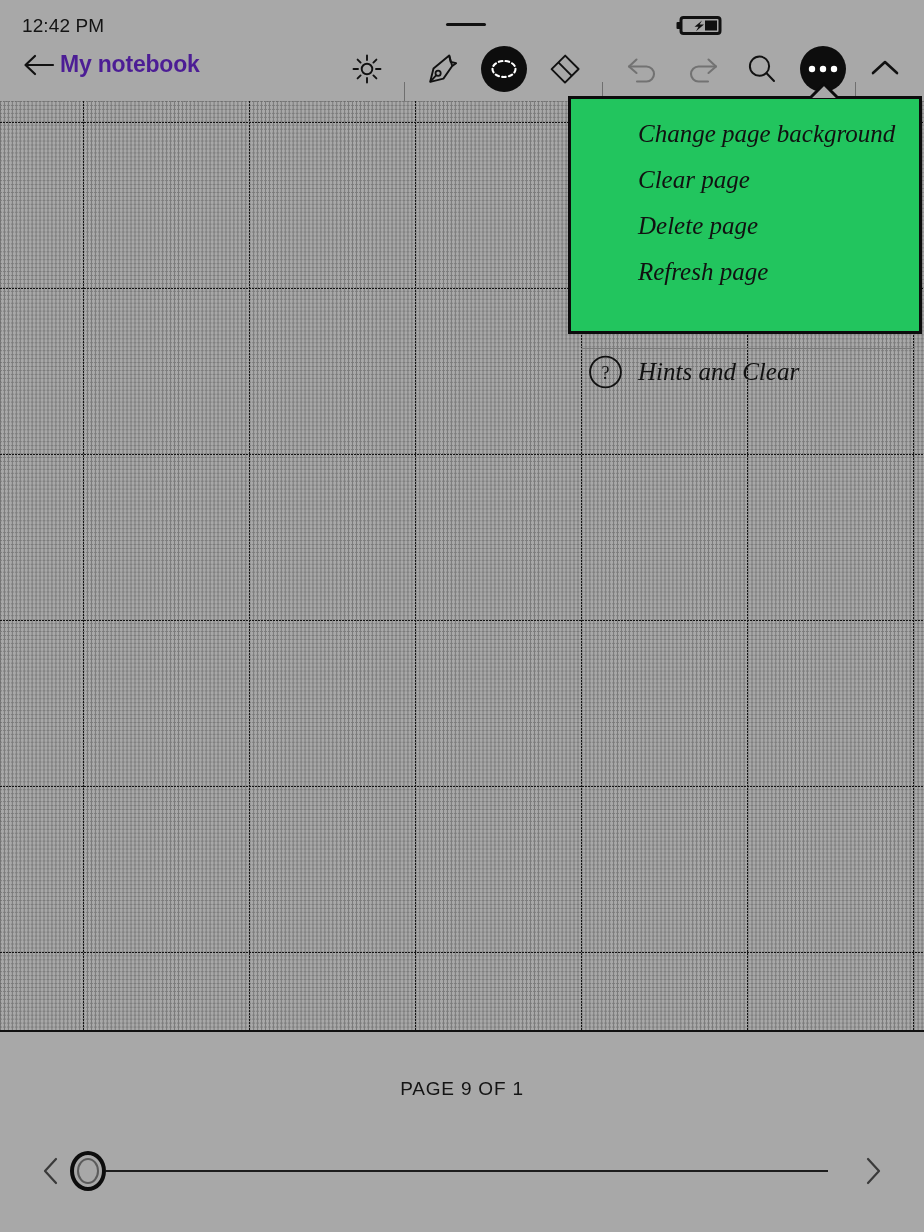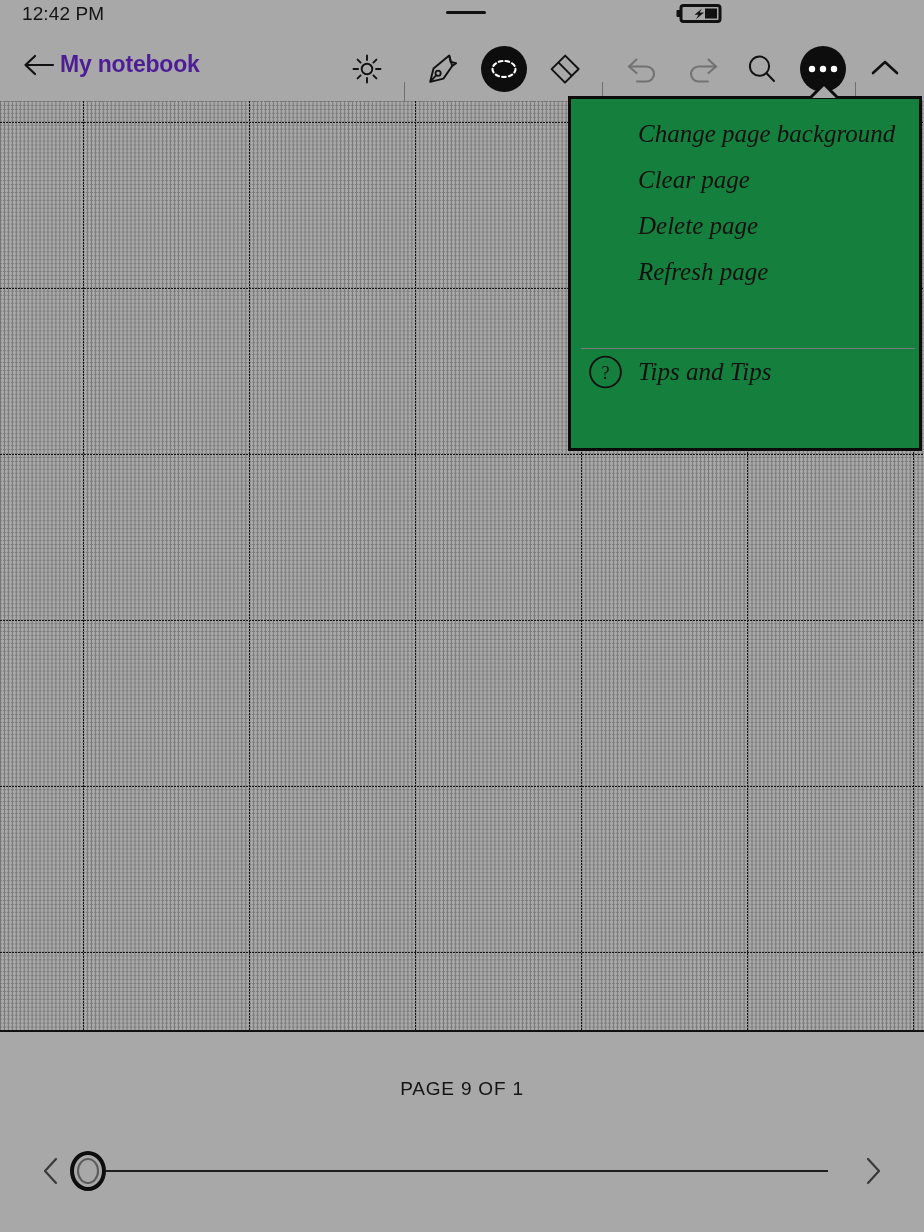--- a/index.html
+++ b/index.html
@@ -7,21 +7,21 @@
   body {
     background:#a8a8a8;
     font-family:"Liberation Sans", sans-serif;
     position:relative;
     overflow:hidden;
     color:#111;
   }
 
   
   #status-bar{
-    position:absolute; left:0; top:0; width:732px; height:30px;
+    position:absolute; left:0; top:12px; width:732px; height:30px;
   }
   #status-clock{
     position:absolute; left:22px; top:3px;
     font-size:19px; letter-spacing:.1px; color:#141414;
     font-family:"Liberation Sans", sans-serif;
   }
   #status-notch{
     position:absolute; left:466px; top:11px; transform:translateX(-50%);
     width:40px; height:3px; background:#111; border-radius:2px;
   }
@@ -88,22 +88,22 @@
     background-image:linear-gradient(to bottom,#141414 55%, transparent 0);
     background-size:1px 3px;
   }
   .dot-dark-h{
     background-image:linear-gradient(to right,#141414 55%, transparent 0);
     background-size:3px 1px;
   }
 
   
   #more-menu{
-    position:absolute; left:568px; top:96px; width:354px; height:355px;
-    background:#15803d; border:3px solid #0b0b0b;
+    position:absolute; left:568px; top:96px; width:354px; height:238px;
+    background:#22c55e; border:3px solid #0b0b0b;
     z-index:40;
   }
   #menu-pointer{
     position:absolute; left:810px; top:82px; width:28px; height:16px; z-index:41;
   }
   .menu-item{
     position:absolute; left:0; width:354px; height:46px;
     display:flex; align-items:center;
   }
   .menu-label{
@@ -297,21 +297,21 @@
   </div>
 
 
   <div id="menu-divider"></div>
 
   <div class="menu-item" style="top:249px; height:48px;">
     <svg id="help-icon" viewBox="0 0 35 35">
       <circle cx="17.5" cy="17.5" r="15.4" fill="none" stroke="#111" stroke-width="1.9"></circle>
       <text x="17.5" y="24.5" text-anchor="middle" font-family="Liberation Serif, serif" font-size="18" fill="#111">?</text>
     </svg>
-    <span class="menu-label">Tips and Tips</span>
+    <span class="menu-label">Hints and Clear</span>
   </div>
 </div>
 
 <div id="page-indicator">PAGE 9 OF 1</div>
 
 <div id="page-slider">
   <svg id="slider-prev" viewBox="0 0 26 30">
     <path d="M18 3 L7 15 L18 27" fill="none" stroke="#3a3a3a" stroke-width="2.2" stroke-linecap="round" stroke-linejoin="round"></path>
   </svg>
   <div id="slider-track"></div>

